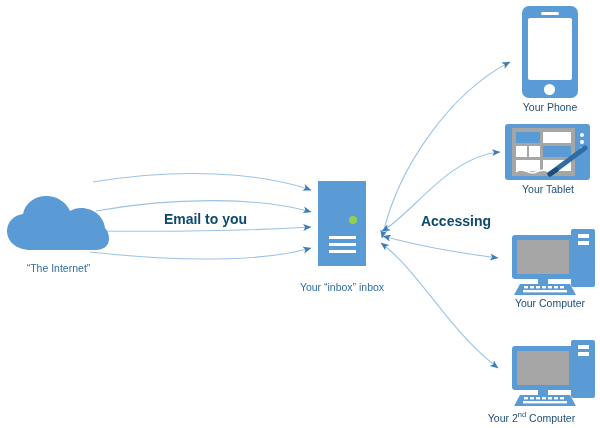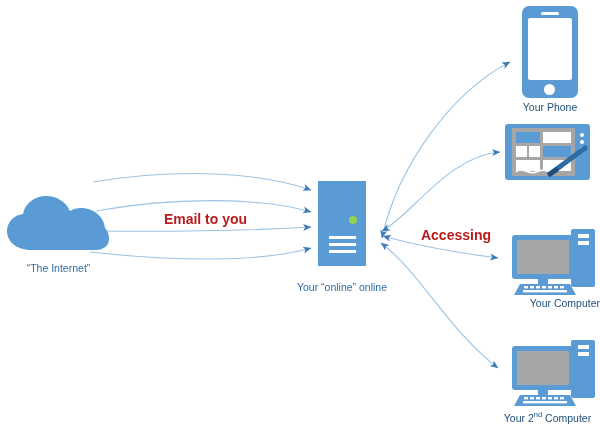--- a/index.html
+++ b/index.html
@@ -33,21 +33,21 @@
     line-height: 13px;
     font-family: "Liberation Sans", sans-serif;
     white-space: nowrap;
   }
   .caption.dark {
     color: #1F4E79;
   }
   .flow-label {
     position: absolute;
     text-align: center;
-    color: #b91c1c;
+    color: #0c4a6e;
     font-weight: bold;
     font-size: 14px;
     line-height: 17px;
     font-family: "Liberation Sans", sans-serif;
     white-space: nowrap;
   }
 
   
   #cloud-wrap { left: 5px; top: 194px; width: 105px; height: 62px; }
 
@@ -147,25 +147,25 @@
   <div class="caption" style="left:1px; top:262px; width:115px;">“The Internet”</div>
 
   <div class="node" id="server-wrap">
     <div class="server-body">
       <div class="server-led"></div>
       <div class="server-line l1"></div>
       <div class="server-line l2"></div>
       <div class="server-line l3"></div>
     </div>
   </div>
-  <div class="caption" style="left:262px; top:281px; width:160px;">Your “online” online</div>
+  <div class="caption" style="left:262px; top:281px; width:160px;">Your “inbox” inbox</div>
 
   <div class="flow-label" style="left:148px; top:211px; width:115px;">Email to you</div>
 
-  <div class="flow-label" style="left:411px; top:213px; width:90px;margin-top:14px;">Accessing</div>
+  <div class="flow-label" style="left:411px; top:213px; width:90px;">Accessing</div>
 
   <div class="node" id="phone-wrap">
     <div class="phone-body">
       <div class="phone-speaker"></div>
       <div class="phone-screen"></div>
       <div class="phone-home"></div>
     </div>
   </div>
   <div class="caption dark" style="left:505px; top:101px; width:90px;">Your Phone</div>
 
@@ -187,20 +187,21 @@
       <circle cx="77" cy="11" r="2" fill="#FFFFFF"></circle>
       <circle cx="77" cy="18" r="2" fill="#FFFFFF"></circle>
       <circle cx="77" cy="25" r="2" fill="#FFFFFF"></circle>
 
       <path d="M11,48 C17,41 24,52 31,48 C37,45 42,46 47,49" fill="none" stroke="#FFFFFF" stroke-width="1.6"></path>
 
       <path d="M45,50 L80,24" stroke="#2E6DA4" stroke-width="5" stroke-linecap="round"></path>
       <path d="M45,50 L51,46" stroke="#1F4E79" stroke-width="5" stroke-linecap="round"></path>
     </svg>
   </div>
+  <div class="caption dark" style="left:503px; top:183px; width:90px;">Your Tablet</div>
 
   <div class="node pc-wrap" id="computer1-wrap">
     <svg width="90" height="66" viewBox="0 0 90 66">
 
       <rect x="63" y="0" width="24" height="58" rx="2" fill="#5B9BD5"></rect>
       <rect x="70" y="5" width="11" height="4" fill="#FFFFFF"></rect>
       <rect x="70" y="12" width="11" height="4" fill="#FFFFFF"></rect>
 
       <rect x="4" y="6" width="62" height="44" rx="3" fill="#5B9BD5"></rect>
       <rect x="9" y="11" width="52" height="34" fill="#A6A6A6"></rect>
@@ -213,21 +214,21 @@
         <rect x="22" y="57" width="4" height="2.4"></rect>
         <rect x="28" y="57" width="4" height="2.4"></rect>
         <rect x="34" y="57" width="4" height="2.4"></rect>
         <rect x="40" y="57" width="4" height="2.4"></rect>
         <rect x="46" y="57" width="4" height="2.4"></rect>
         <rect x="52" y="57" width="4" height="2.4"></rect>
         <rect x="15" y="61" width="44" height="2.4"></rect>
       </g>
     </svg>
   </div>
-  <div class="caption dark" style="left:500px; top:297px; width:100px;text-align:right;">Your Computer</div>
+  <div class="caption dark" style="left:500px; top:297px; width:100px;">Your Computer</div>
 
   <div class="node pc-wrap" id="computer2-wrap">
     <svg width="90" height="66" viewBox="0 0 90 66">
       <rect x="63" y="0" width="24" height="58" rx="2" fill="#5B9BD5"></rect>
       <rect x="70" y="5" width="11" height="4" fill="#FFFFFF"></rect>
       <rect x="70" y="12" width="11" height="4" fill="#FFFFFF"></rect>
       <rect x="4" y="6" width="62" height="44" rx="3" fill="#5B9BD5"></rect>
       <rect x="9" y="11" width="52" height="34" fill="#A6A6A6"></rect>
       <rect x="30" y="50" width="10" height="5" fill="#5B9BD5"></rect>
       <path d="M6,66 L12,55 L62,55 L68,66 Z" fill="#5B9BD5"></path>
@@ -236,17 +237,17 @@
         <rect x="22" y="57" width="4" height="2.4"></rect>
         <rect x="28" y="57" width="4" height="2.4"></rect>
         <rect x="34" y="57" width="4" height="2.4"></rect>
         <rect x="40" y="57" width="4" height="2.4"></rect>
         <rect x="46" y="57" width="4" height="2.4"></rect>
         <rect x="52" y="57" width="4" height="2.4"></rect>
         <rect x="15" y="61" width="44" height="2.4"></rect>
       </g>
     </svg>
   </div>
-  <div class="caption dark" style="left:495px; top:408px; width:105px;">
+  <div class="caption dark" style="left:479px; top:408px; width:105px;">
     <span>Your 2</span><sup style="font-size:7.5px;">nd</sup><span> Computer</span>
   </div>
 
 </div>
 
 </body></html>

